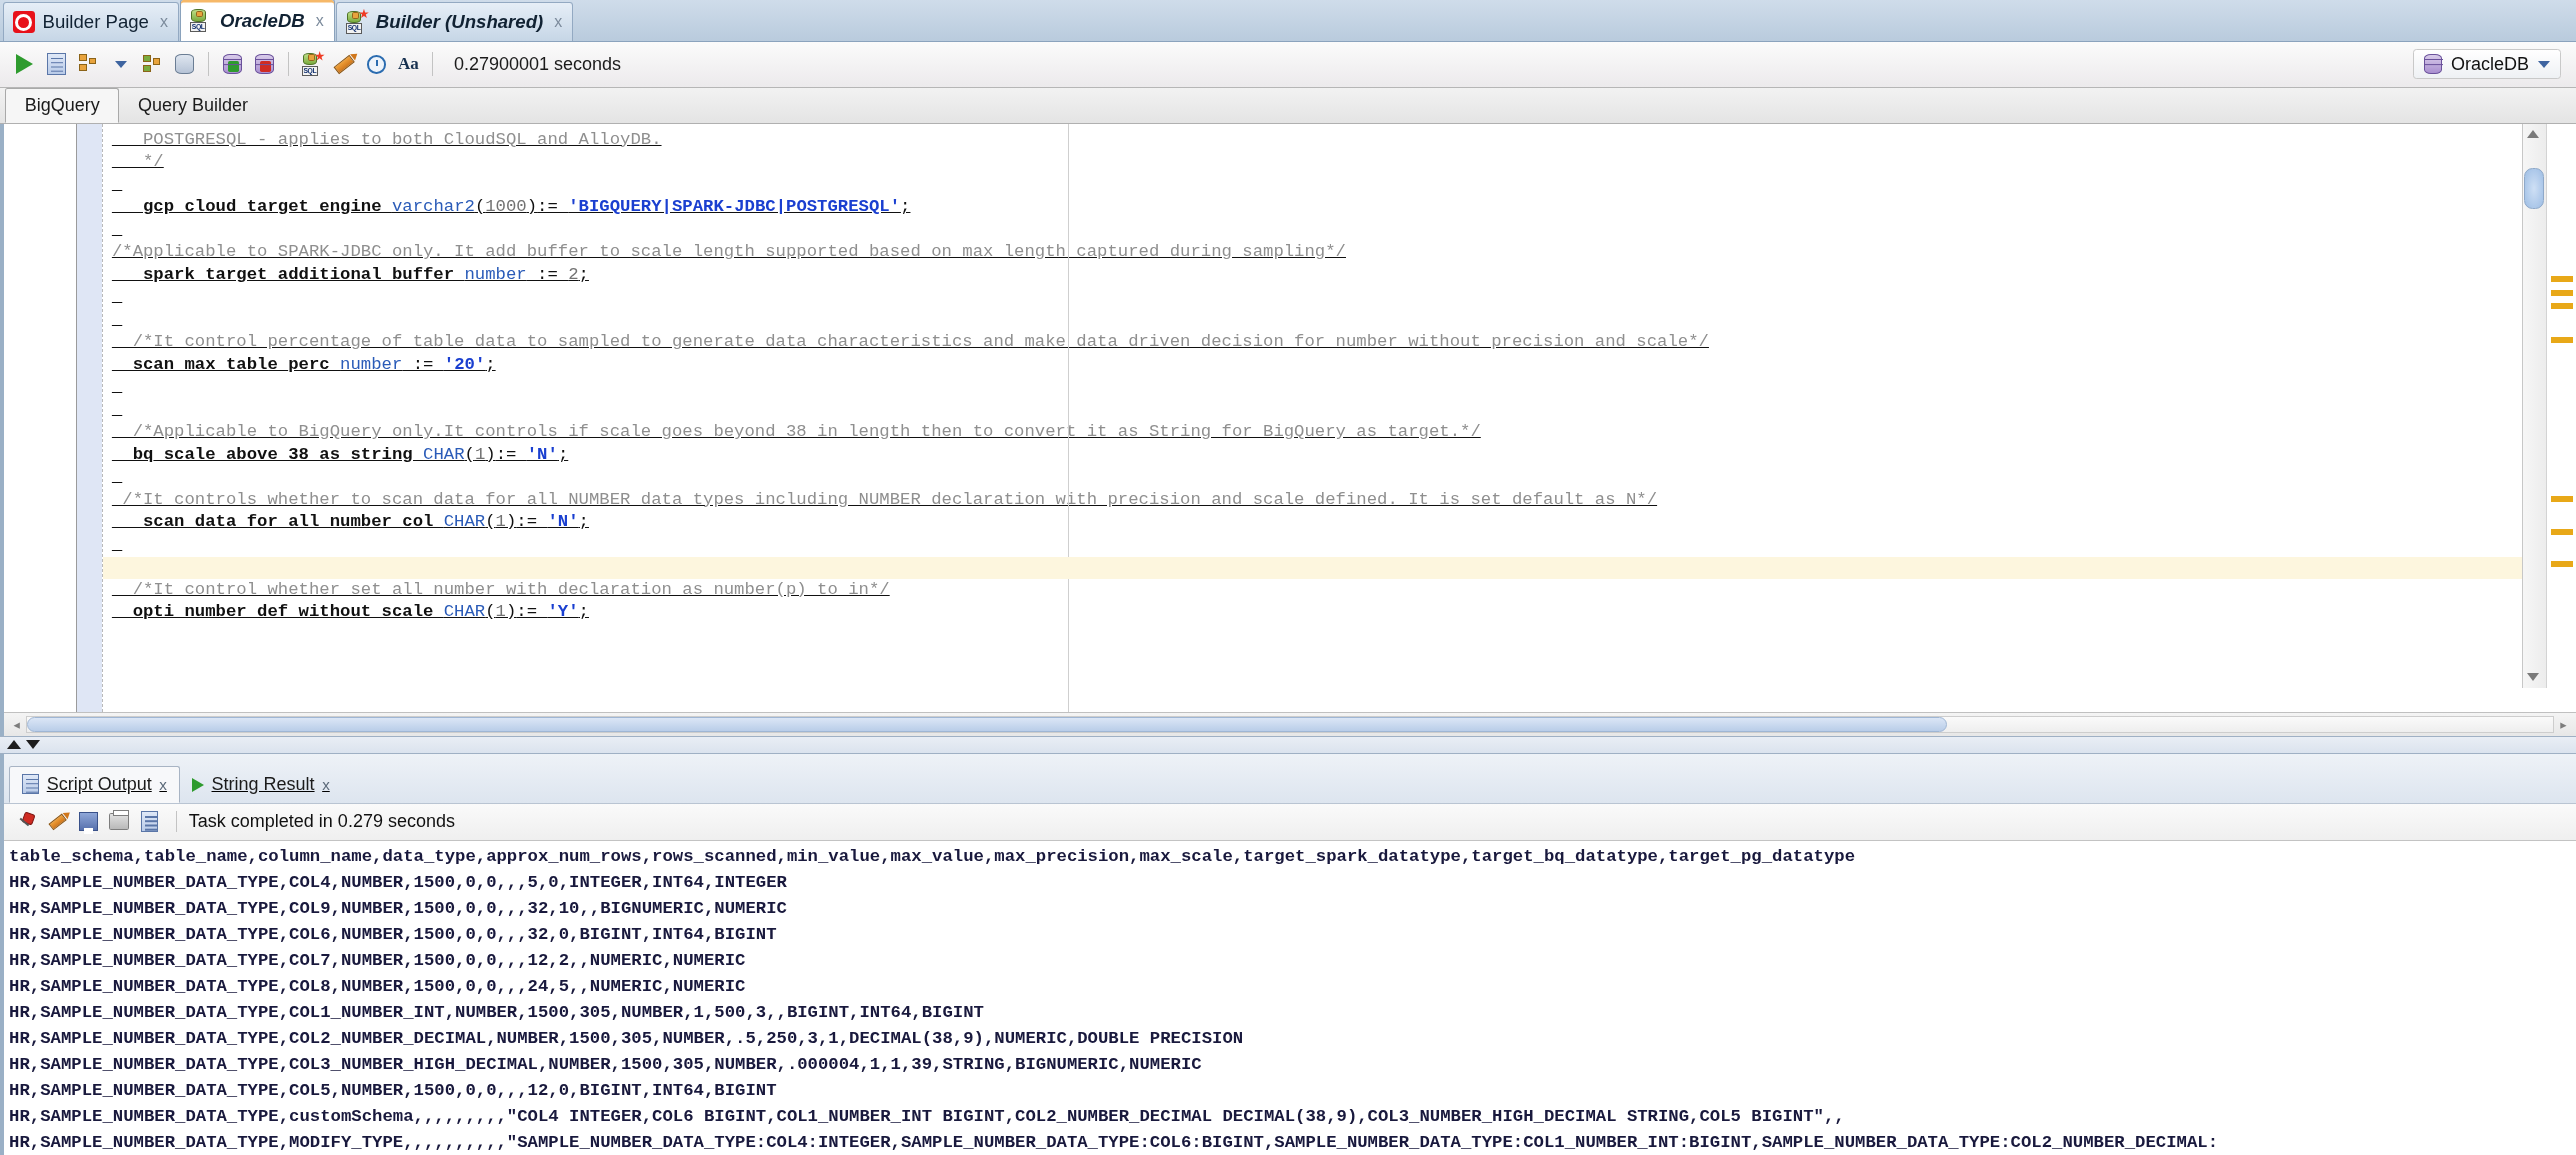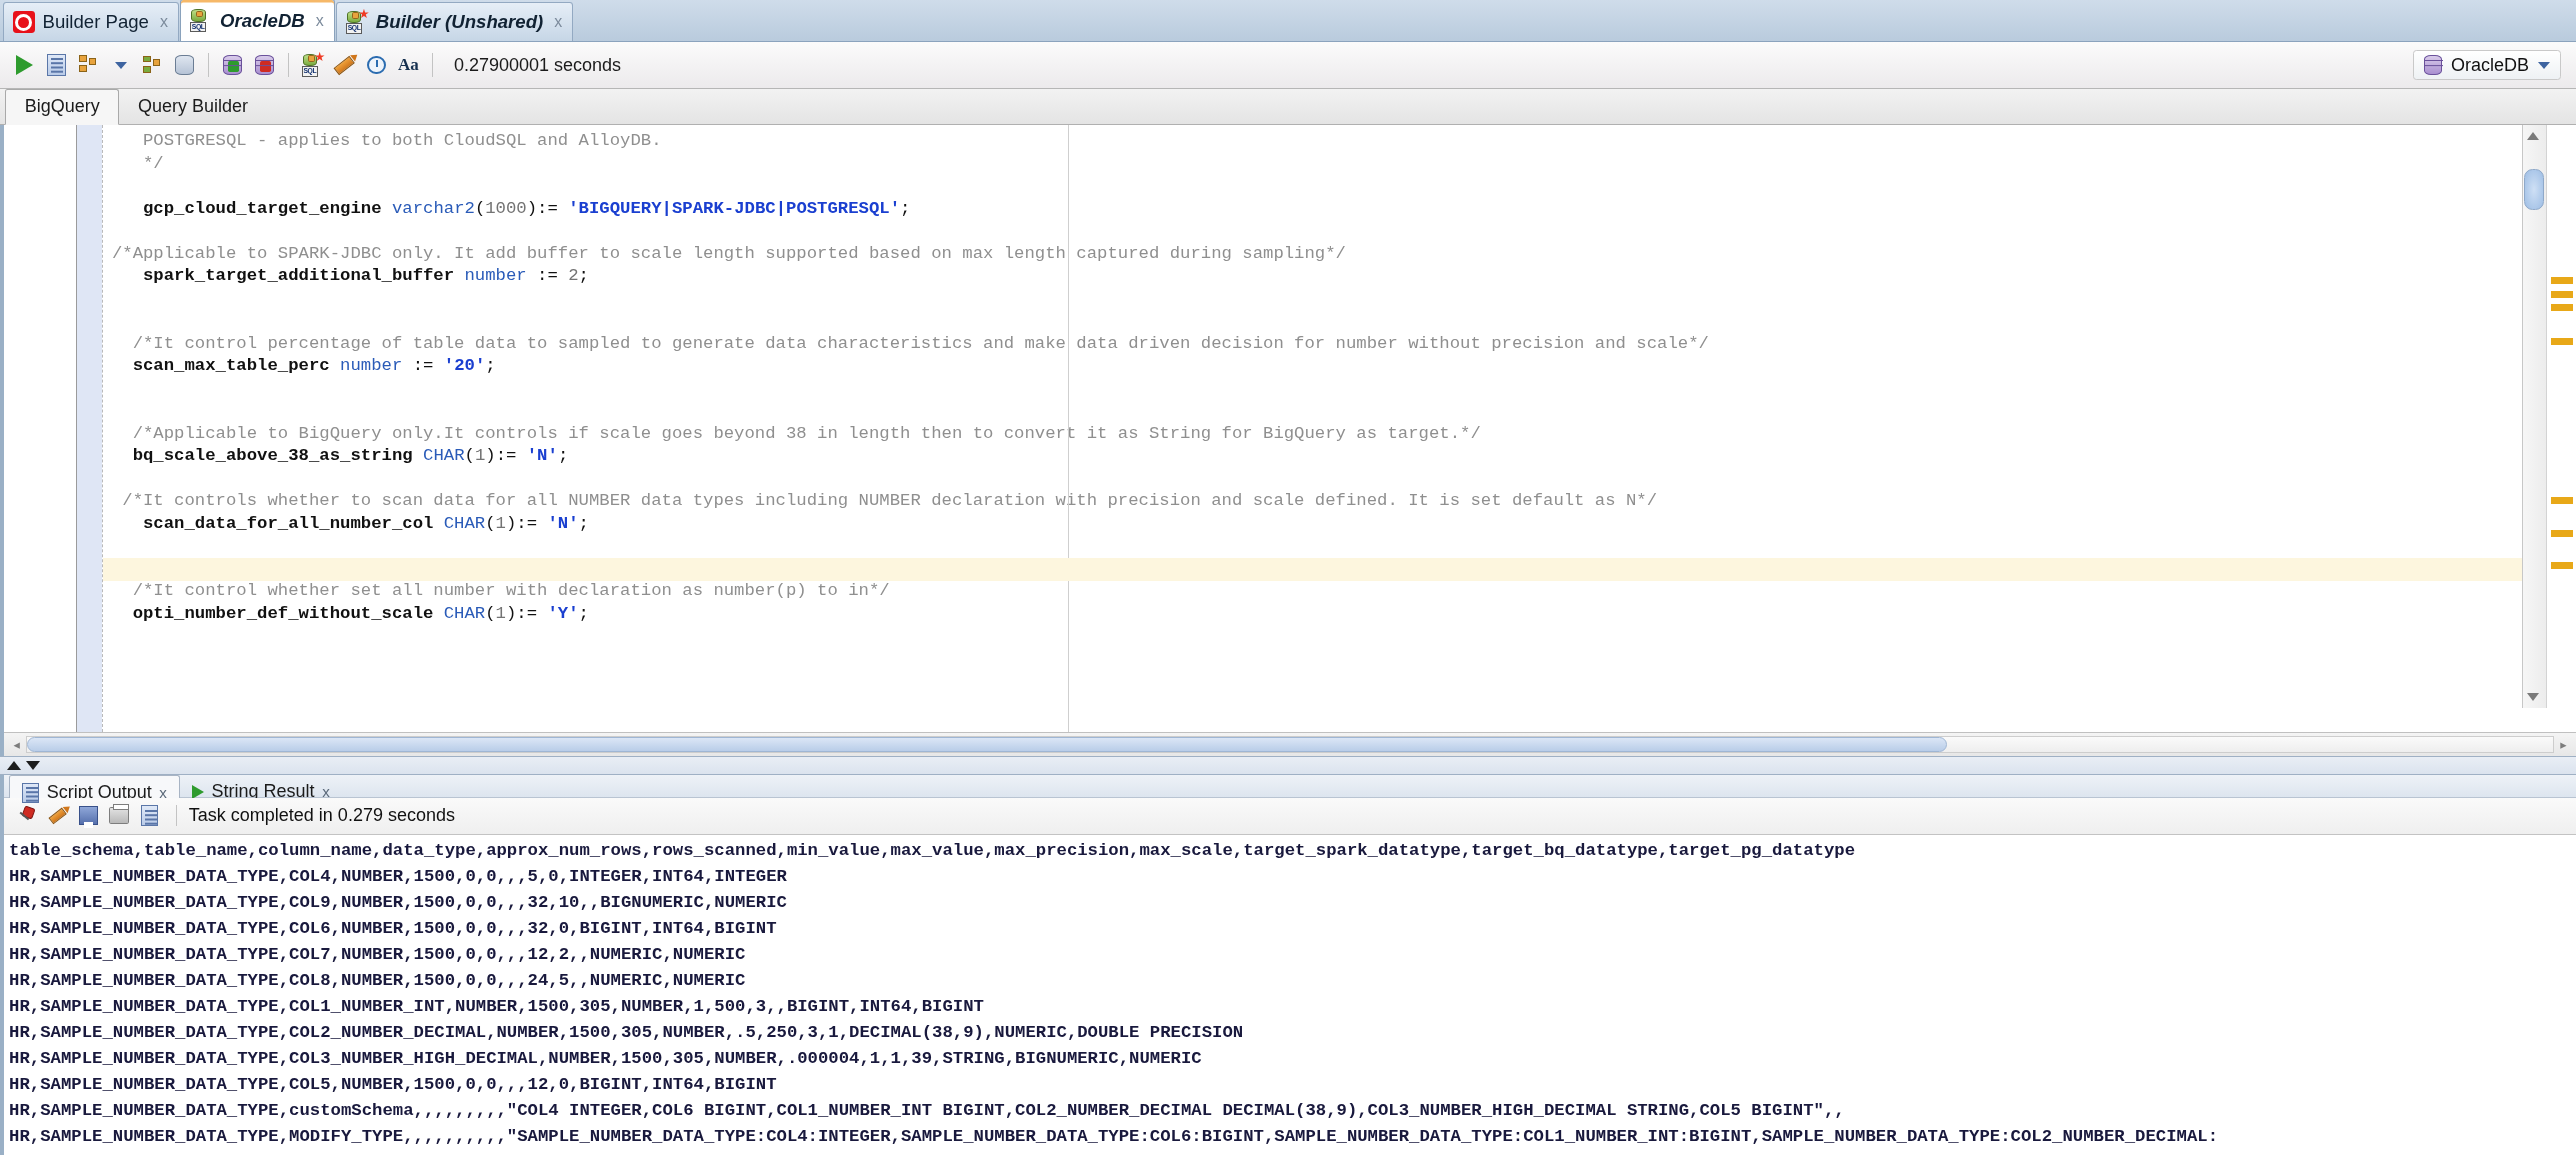--- a/index.html
+++ b/index.html
@@ -118,21 +118,21 @@
   .editor-wrap { position: relative; height: 631px; background: #ffffff;
                  display:flex; flex-direction: column; border-left: 4.2px solid #9ab0c6;}
   .editor-body { position: relative; flex: 1; display: flex; overflow: hidden; background:#fff;}
   .gutter { width: 73px; background: #fff; border-right: 0.8px solid #9b9b9b; flex:none; }
   .gutter2 { width: 25.4px; background: #dfe6f5; flex:none; }
   .code-area { position: relative; flex: 1; overflow: hidden; background: #fff;
                border-left: 1.7px dashed #b9b9b9; }
   .code {
     font-family: "Liberation Mono", monospace;
     font-size: 17.3px; line-height: 22.5px; white-space: pre;
-    padding: 5.1px 0 0 8.5px; color:#111;
+    padding: 5.1px 0 0 8.5px; color:#111;text-decoration:underline;
   }
   .code .cm { color: #8f8f8f; }
   .code .kw { color: #2a5bb8; }
   .code .num { color: #737373; }
   .code .str { color: #1a3fd0; font-weight: bold; }
   .code .id { font-weight: bold; color:#111; }
   .cur-line { position:absolute; left:0; right:0; height: 23px; background:#fdf6de; }
   .fold-line { position: absolute; top:0; bottom:0; width:0.8px; background:#cfcfcf; }
 
   .hscroll { height: 24px; background: linear-gradient(#f4f4f4,#e7e7e7);
@@ -157,22 +157,22 @@
   .splitter { height: 18.6px; background: linear-gradient(#e9eef5,#dbe3ee);
               border-top:0.8px solid #9fb0c4; border-bottom:0.8px solid #9fb0c4;
               display:flex; align-items:center; padding-left: 6.8px; gap:5.1px;}
   .sp-tri { width:0;height:0;border-left:7.6px solid transparent;border-right:7.6px solid transparent;}
   .sp-up { border-bottom:9.3px solid #1d1d1d; }
   .sp-dn { border-top:9.3px solid #1d1d1d; }
 
   
   .outpanel { flex: 1; display:flex; flex-direction:column; background:#fff;
               border-left:4.2px solid #9ab0c6;}
-  .otabs { height: 23px; background: linear-gradient(#eef2f7,#dde5ef);
-           display:flex; align-items:flex-start; padding-left: 5.1px;
+  .otabs { height: 50px; background: linear-gradient(#eef2f7,#dde5ef);
+           display:flex; align-items:flex-end; padding-left: 5.1px;
            border-bottom:0.8px solid #b9c4d2;text-decoration:underline;}
   .otab { display:flex; align-items:center; gap:7.6px; padding: 6.8px 12px 7.6px;
           font-size:18px; color:#1b1b1b; }
   .otab.active { background:#f7f8fa; border:0.8px solid #a8b4c4; border-bottom-color:#f7f8fa;
                  border-radius:2.5px 2.5px 0 0; margin-bottom:-0.8px; }
   .otab .xclose{color:#5c6a7a;font-size:15.2px;}
   .otoolbar { height: 37px; background: linear-gradient(#fafafa,#efefef);
               border-bottom:0.8px solid #c3c3c3; display:flex; align-items:center;
               padding:0 8.5px; gap:1.7px; }
   .ot-btn{width:29px;height:29px;display:flex;align-items:center;justify-content:center;position:relative;}

